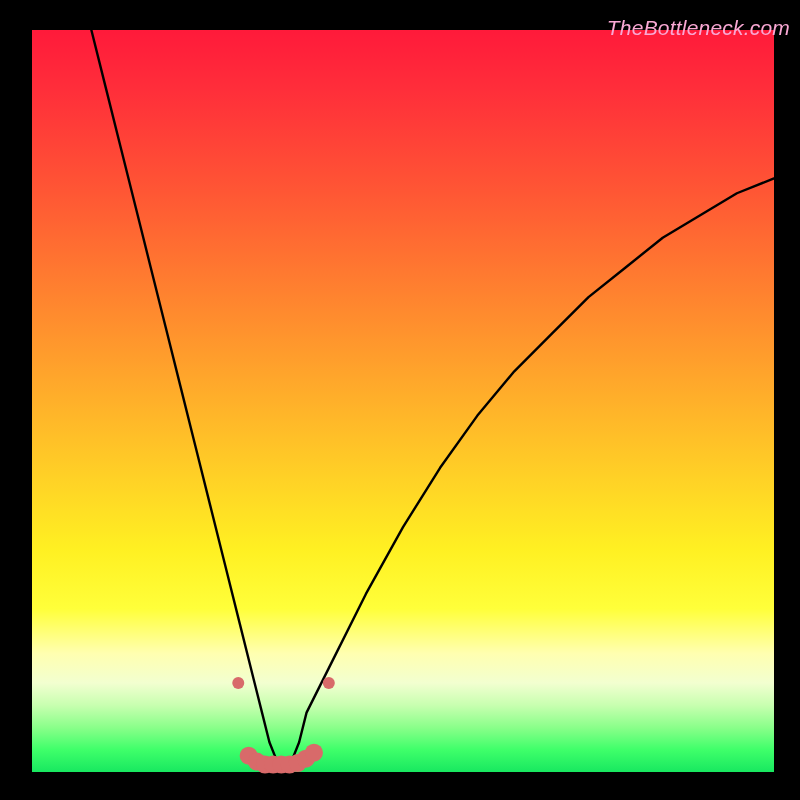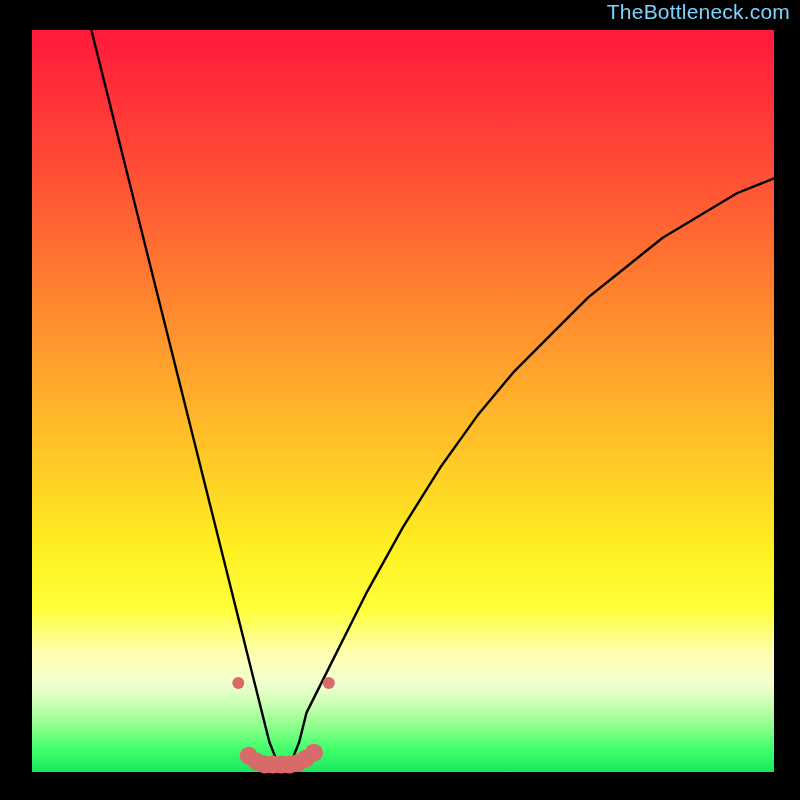--- a/index.html
+++ b/index.html
@@ -44,26 +44,27 @@
   .chart-svg {
     position: absolute;
     left: 32px;
     top: 30px;
     width: 742px;
     height: 742px;
     overflow: visible;
   }
   .watermark {
     position: absolute;
-    top: 0;
+    top: 16px;
     right: 10px;
-    color: #7dd3fc;
+    color: #f9a8d4;
     font-size: 21px;
     letter-spacing: 0.2px;
     font-weight: 500;
+    font-style: italic;
   }
 </style>
 </head>
 <body>
 
 <div class="frame">
   <div class="plot"></div>
 
   <svg class="chart-svg" viewBox="0 0 742 742" preserveAspectRatio="none">
     <path id="curve-path" fill="none" stroke="#000" stroke-width="2.4" stroke-linecap="round" stroke-linejoin="round" d="M59.36 0.00 L74.20 59.36 L89.04 118.72 L103.88 178.08 L118.72 237.44 L133.56 296.80 L148.40 356.16 L163.24 415.52 L178.08 474.88 L192.92 534.24 L207.76 593.60 L222.60 652.96 L230.02 682.64 L237.44 712.32 L244.86 730.87 L252.28 734.58 L259.70 730.87 L267.12 712.32 L274.54 682.64 L296.80 638.12 L333.90 563.92 L371.00 497.14 L408.10 437.78 L445.20 385.84 L482.30 341.32 L519.40 304.22 L556.50 267.12 L593.60 237.44 L630.70 207.76 L667.80 185.50 L704.90 163.24 L742.00 148.40 "></path>

